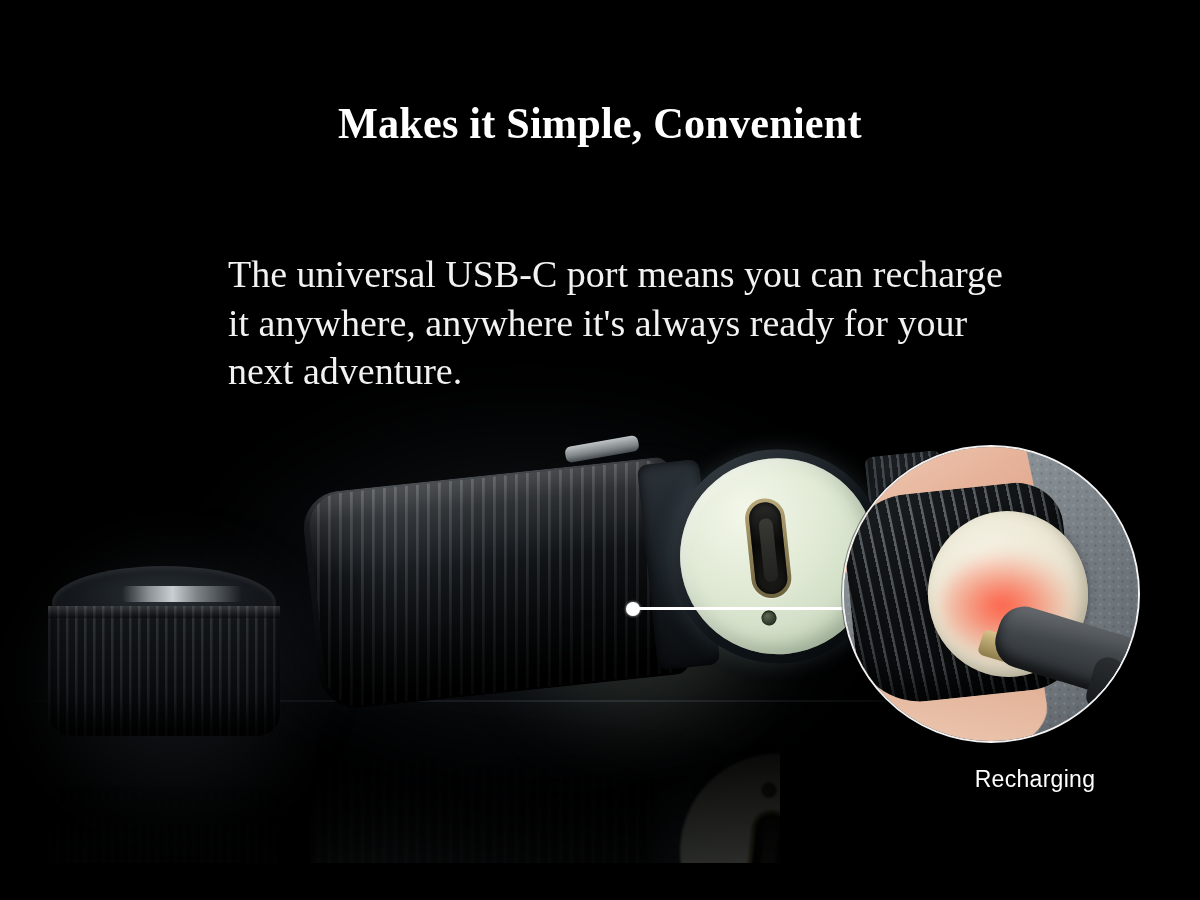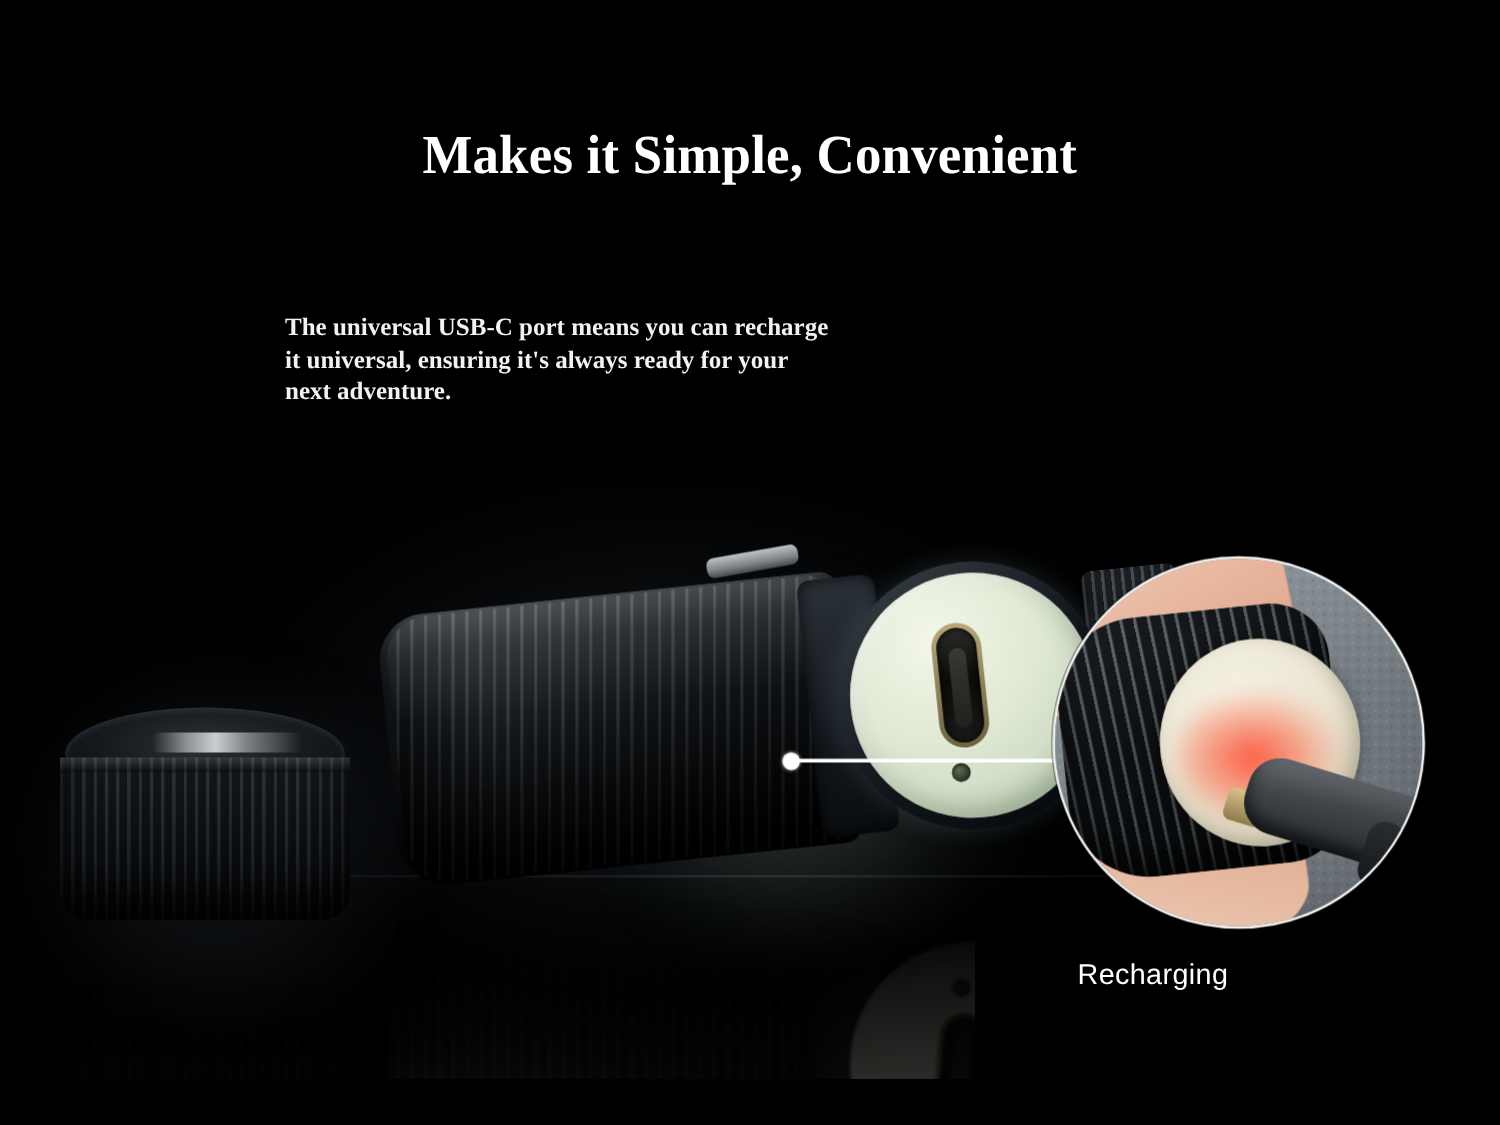--- a/index.html
+++ b/index.html
@@ -30,22 +30,22 @@
     font-family:"Liberation Serif",serif;font-weight:bold;font-size:42px;
     color:#fff;white-space:nowrap;line-height:1;}
   .subline .inner{display:inline-flex;align-items:center;gap:0;transform:scaleX(.96);}
   .dash{display:inline-block;width:48px;height:7px;background:#fff;}
   .dash.left{margin-right:28px;}
   .dash.right{margin-left:28px;}
   .usbc{color:#f80000;}
   .rech{color:#fff;margin-left:20px;}
 
   .body-copy{position:absolute;left:228px;top:250px;width:810px;
-    font-family:"Liberation Serif",serif;font-size:20px;line-height:1.28;
-    color:#f2f2f2;font-weight:700;}
+    font-family:"Liberation Serif",serif;font-size:38px;line-height:1.28;
+    color:#f2f2f2;font-weight:400;}
   .body-copy div{white-space:nowrap;}
 
   
   .scene{position:absolute;left:0;top:0;width:1200px;height:900px;}
 
   .torch{position:absolute;left:310px;top:432px;width:470px;height:270px;
     transform:rotate(-6deg);transform-origin:90% 50%;}
   .tube{position:absolute;left:0;top:18px;width:370px;height:218px;
     border-radius:38px 14px 14px 38px;
     background:
@@ -164,21 +164,21 @@
   .ins-plug{position:absolute;left:150px;top:178px;width:180px;height:62px;border-radius:26px;
     background:linear-gradient(175deg,#6a6e72 0%,#41464b 40%,#24282c 100%);
     transform:rotate(17deg);box-shadow:inset 0 -8px 12px rgba(0,0,0,.6);}
   .ins-plug-tip{position:absolute;left:136px;top:186px;width:32px;height:26px;border-radius:6px;
     background:linear-gradient(180deg,#d9c289 0%,#8d7c4c 100%);transform:rotate(17deg);}
   .ins-plug-ring{position:absolute;left:246px;top:210px;width:30px;height:54px;border-radius:14px;
     background:linear-gradient(180deg,#2a2e31 0%,#15181a 100%);transform:rotate(17deg);}
   .ins-cable{position:absolute;left:268px;top:222px;width:60px;height:40px;border-radius:18px;
     background:linear-gradient(180deg,#4c5156 0%,#24282b 100%);transform:rotate(17deg);}
 
-  .recharging{position:absolute;left:862px;top:766px;width:294px;
+  .recharging{position:absolute;left:888px;top:766px;width:294px;text-align:center;
     font-family:"Liberation Sans",sans-serif;font-size:23px;color:#fff;letter-spacing:.3px;}
 </style>
 </head>
 <body>
 
 <div id="stage">
 
   <div class="glow glow-body"></div>
   <div class="glow glow-cap"></div>
   <div class="glow glow-disc"></div>
@@ -258,19 +258,19 @@
     </div>
   </div>
 
   <div class="headline">
     <span>Makes it Simple, Convenient</span>
   </div>
 
 
   <div class="body-copy">
     <div>The universal USB-C port means you can recharge</div>
-    <div>it universal, ensuring it's always ready for your</div>
+    <div>it anywhere, anywhere it's always ready for your</div>
     <div>next adventure.</div>
   </div>
 
   <div class="recharging">Recharging</div>
 
 </div>
 
 </body></html>

